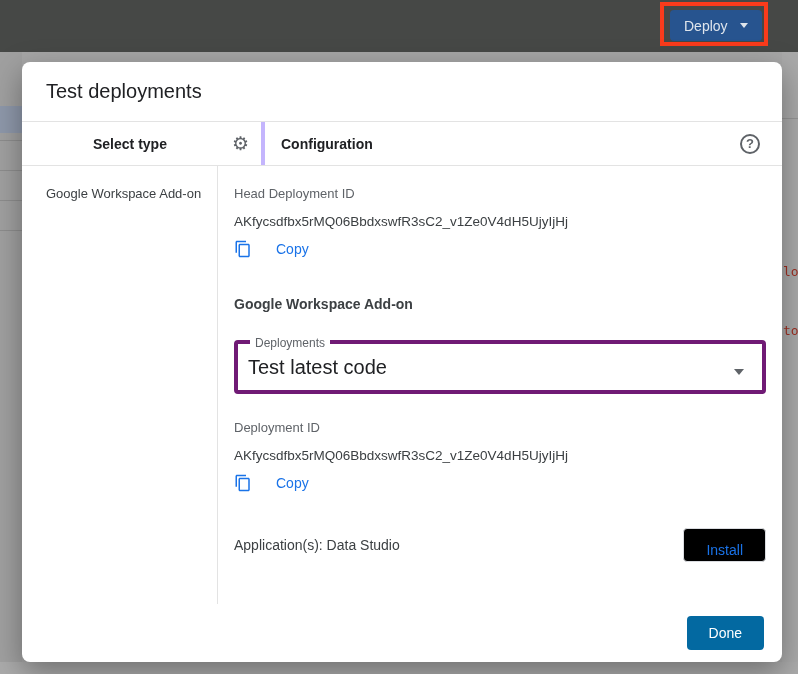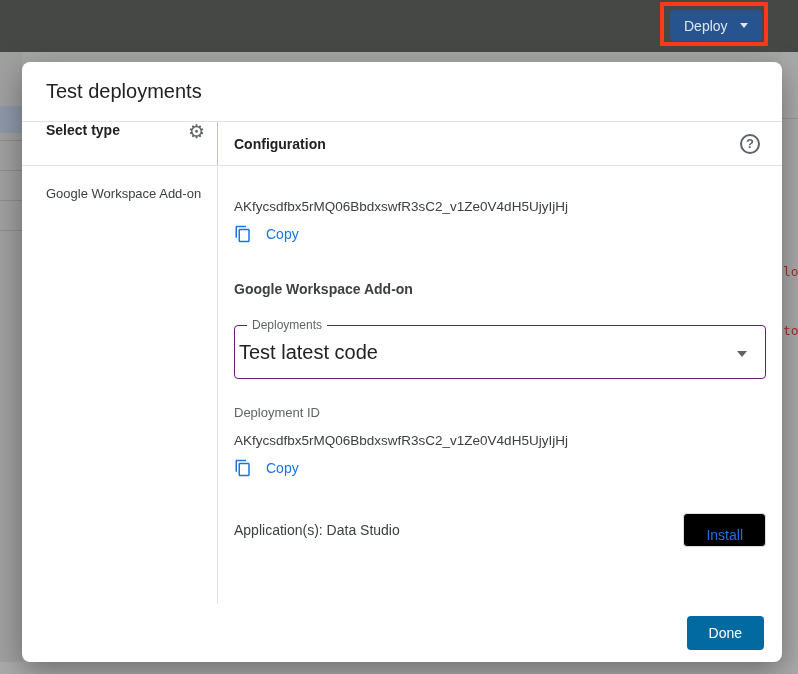--- a/index.html
+++ b/index.html
@@ -55,23 +55,24 @@
     box-shadow: 0 10px 30px rgba(0,0,0,0.35);
     display: flex; flex-direction: column; overflow: hidden;
   }
   .dlg-title-row {
     height: 60px; flex: 0 0 auto; display: flex; align-items: center;
     padding: 16px 24px; border-bottom: 1px solid #e3e3e3;
     font-size: 20px; color: #202124;
   }
   .dlg-header-row { height: 44px; flex: 0 0 auto; display: flex; border-bottom: 1px solid #e3e3e3; }
   .left-h {
-    width: 196px; flex: 0 0 auto; border-right: 1px solid #c4b5fd;
-    display: flex; align-items: flex-start; justify-content: space-between;
+    width: 196px; flex: 0 0 auto; border-right: 4px solid #c4b5fd;
+    display: flex; align-items: center; justify-content: space-between;
     padding: 0 12px 0 24px;
+    margin-left: 47px;
   }
   .left-h .hdr-txt { font-size: 14px; font-weight: 600; color: #202124; }
   .gear { font-size: 19px; color: #5f6368; line-height: 1; cursor: pointer; }
   .right-h {
     flex: 1; display: flex; align-items: center; justify-content: space-between;
     padding: 0 22px 0 16px;
   }
   .right-h .hdr-txt { font-size: 14px; font-weight: 600; color: #202124; }
   .help-circle {
     width: 20px; height: 20px; border: 2px solid #5f6368; border-radius: 50%;
@@ -80,31 +81,31 @@
   }
 
   .dlg-body { flex: 1; display: flex; min-height: 0; }
   .left-panel { width: 196px; flex: 0 0 auto; border-right: 1px solid #e3e3e3; padding: 20px 12px 0 24px; }
   .type-item { font-size: 13px; color: #3c4043; cursor: pointer; }
   .config-panel { flex: 1; padding: 20px 16px 0 16px; }
 
   .field-label { font-size: 13px; color: #5f6368; }
   .id-text { font-size: 13.5px; color: #3c4043; margin-top: 13px; word-break: break-all; }
   .copy-btn {
-    display: inline-flex; align-items: center; gap: 14px; margin-top: 11px;
+    display: inline-flex; align-items: center; gap: 24px; margin-top: 11px;
     color: #1a73e8; font-size: 14px; font-weight: 500;
     background: none; border: none; cursor: pointer; padding: 0;
   }
   .copy-btn svg { display: block; }
   .section-title { margin-top: 34px; font-size: 14px; font-weight: 700; color: #3c4043; }
 
   .select-box {
     position: relative; margin-top: 28px; height: 54px;
-    border: 1px solid #701a75; border-radius: 4px;
-    display: flex; align-items: center; padding: 0 4px; cursor: pointer;
+    border: 4px solid #701a75; border-radius: 4px;
+    display: flex; align-items: center; padding: 0 10px; cursor: pointer;
   }
   .select-box .float-label {
     position: absolute; top: -8px; left: 12px; background: #fff;
     padding: 0 5px; font-size: 12px; color: #5f6368;
   }
   .select-value { font-size: 20px; color: #202124; }
   .select-caret {
     position: absolute; right: 18px; top: 25px;
     width: 0; height: 0;
     border-left: 5px solid transparent; border-right: 5px solid transparent;
@@ -177,20 +178,21 @@
     </div>
 
     <div class="dlg-body">
 
       <div class="left-panel">
         <div class="type-item">Google Workspace Add-on</div>
       </div>
 
       <div class="config-panel">
 
+        <div class="field-label">Head Deployment ID</div>
         <div class="id-text">AKfycsdfbx5rMQ06BbdxswfR3sC2_v1Ze0V4dH5UjyIjHj</div>
         <button class="copy-btn">
           <svg width="18" height="18" viewBox="0 0 24 24">
               <path fill="#1a73e8" d="M16 1H4c-1.1 0-2 .9-2 2v14h2V3h12V1zm3 4H8c-1.1 0-2 .9-2 2v14c0 1.1.9 2 2 2h11c1.1 0 2-.9 2-2V7c0-1.1-.9-2-2-2zm0 16H8V7h11v14z"></path>
             </svg>
           <span>Copy</span>
         </button>
 
         <div class="section-title">Google Workspace Add-on</div>
 

